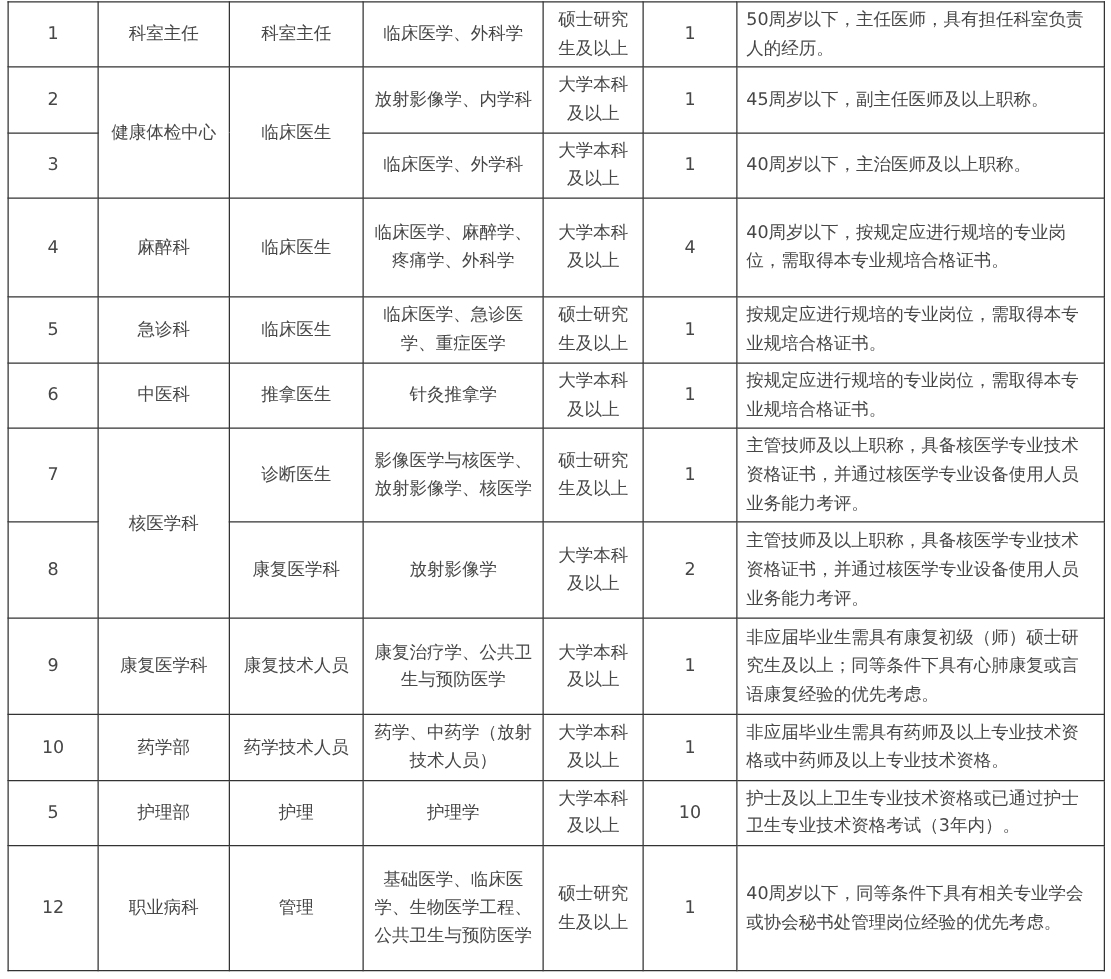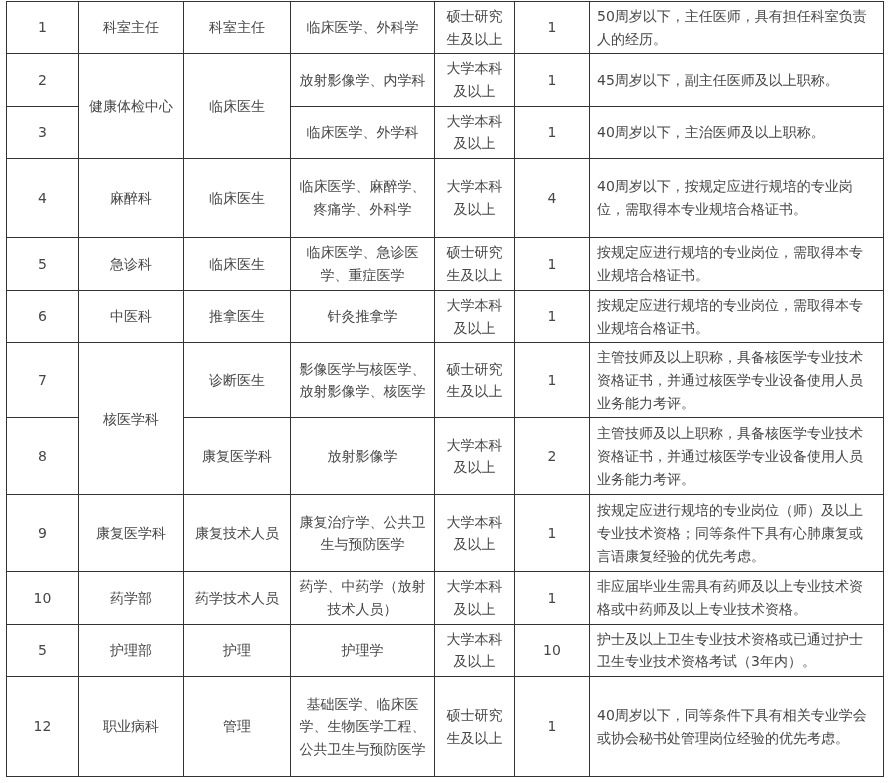--- a/index.html
+++ b/index.html
@@ -121,21 +121,21 @@
       <td>2</td>
       <td class="req">主管技师及以上职称，具备核医学专业技术资格证书，并通过核医学专业设备使用人员业务能力考评。</td>
     </tr>
     <tr style="height:77px">
       <td>9</td>
       <td>康复医学科</td>
       <td>康复技术人员</td>
       <td>康复治疗学、公共卫生与预防医学</td>
       <td class="edu">大学本科及以上</td>
       <td>1</td>
-      <td class="req">按规定应进行规培的专业岗位（师）及以上专业技术资格；同等条件下具有心肺康复或言语康复经验的优先考虑。</td>
+      <td class="req">非应届毕业生需具有康复初级（师）硕士研究生及以上；同等条件下具有心肺康复或言语康复经验的优先考虑。</td>
     </tr>
     <tr style="height:52px">
       <td>10</td>
       <td>药学部</td>
       <td>药学技术人员</td>
       <td>药学、中药学（放射技术人员）</td>
       <td class="edu">大学本科及以上</td>
       <td>1</td>
       <td class="req">非应届毕业生需具有药师及以上专业技术资格或中药师及以上专业技术资格。</td>
     </tr>

